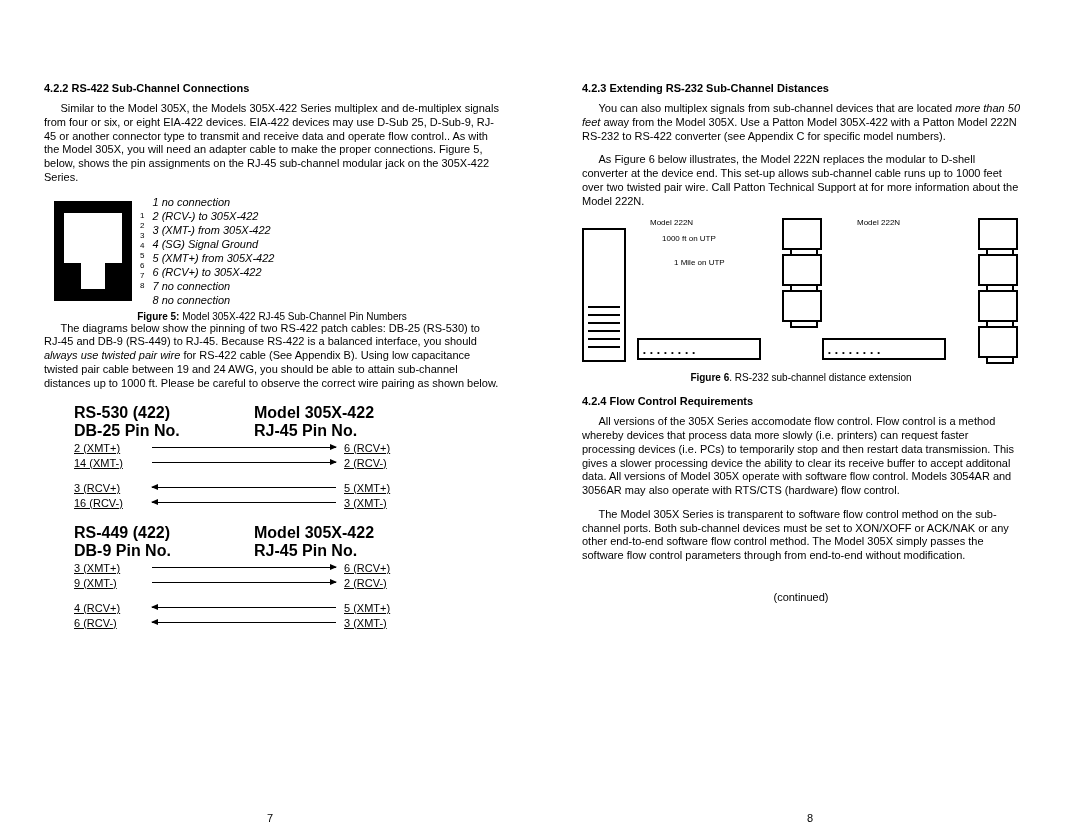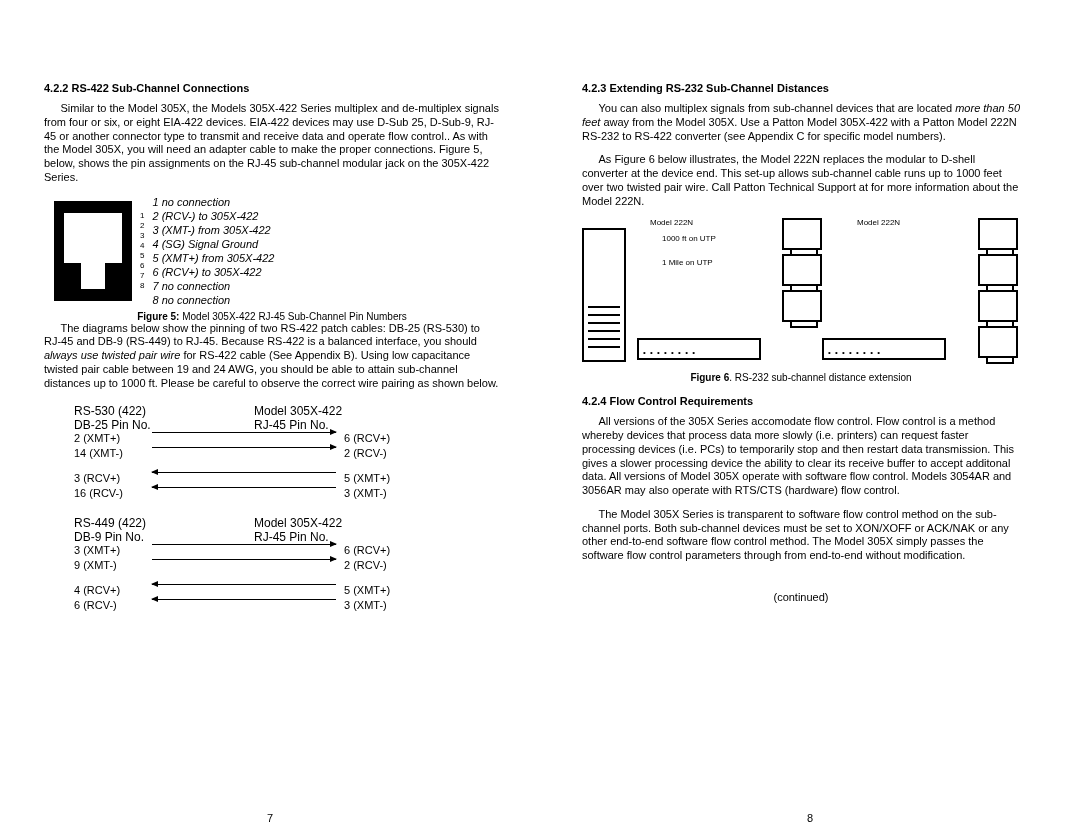--- a/index.html
+++ b/index.html
@@ -54,23 +54,23 @@
   }
   .pin-nums {
     font-size:8px; line-height:10px; margin-right:8px; margin-left:4px;
   }
   .pin-list {
     font-size:11px; line-height:14px;font-style:italic;
   }
 
   
   .pinning { margin: 14px 10px 8px 30px; width: 340px; }
-  .pinhead { display:flex; font-weight:normal; font-size:12px; }
+  .pinhead { display:flex; font-weight:bold; font-size:16px; }
   .pinhead .lefth { width: 180px; }
-  .pinrow { display:flex; height:15px; }
+  .pinrow { display:flex; align-items:center; height:15px;text-decoration:underline; }
   .pinrow .l { width: 70px; }
   .pinrow .arrow { flex:1; position:relative; height: 1px; background:#000; margin:0 8px; }
   .pinrow .arrow::after {
     content:""; position:absolute; right:-1px; top:-3px;
     border-left:7px solid #000; border-top:3.5px solid transparent; border-bottom:3.5px solid transparent;
   }
   .pinrow .arrow.left::after {
     right:auto; left:-1px;
     border-left:none; border-right:7px solid #000;
   }
@@ -90,21 +90,21 @@
   .pc { position:absolute; width:36px; height:28px; border:2px solid #000; }
   .pc::before { content:""; position:absolute; bottom:-8px; left:6px; width:24px; height:5px; border:2px solid #000; border-top:none; }
   .pc.p1 { right:2px; top:0; } .pc.p2 { right:2px; top:36px; }
   .pc.p3 { right:2px; top:72px; } .pc.p4 { right:2px; top:108px; }
   .pc.p5 { left:200px; top:0; } .pc.p6 { left:200px; top:36px; }
   .pc.p7 { left:200px; top:72px; }
   .f6label { position:absolute; font-size:8px; }
   .f6label.l1 { left:68px; top:0; }
   .f6label.l2 { left:275px; top:0; }
   .f6label.l3 { left:80px; top:16px; }
-  .f6label.l4 { left:80px; top:40px; }
+  .f6label.l4 { left:92px; top:40px; }
 
   .pagenum { text-align:center; position:absolute; bottom:10px; left:0; right:0; font-size:11px; }
   .continued { text-align:center; font-size:11px; margin-top:28px; }
 </style>
 </head>
 <body>
 
 <div class="page">
   <div class="section-head">4.2.2  RS-422 Sub-Channel Connections</div>
   <div class="para">Similar to the Model 305X, the Models 305X-422 Series multiplex and de-multiplex signals from four or six, or eight EIA-422 devices. EIA-422 devices may use D-Sub 25, D-Sub-9, RJ-45 or another connector type to transmit and receive data and operate flow control.. As with the Model 305X, you will need an adapter cable to make the proper connections.  Figure 5, below, shows the pin assignments on the RJ-45 sub-channel modular jack on the 305X-422 Series.</div>

